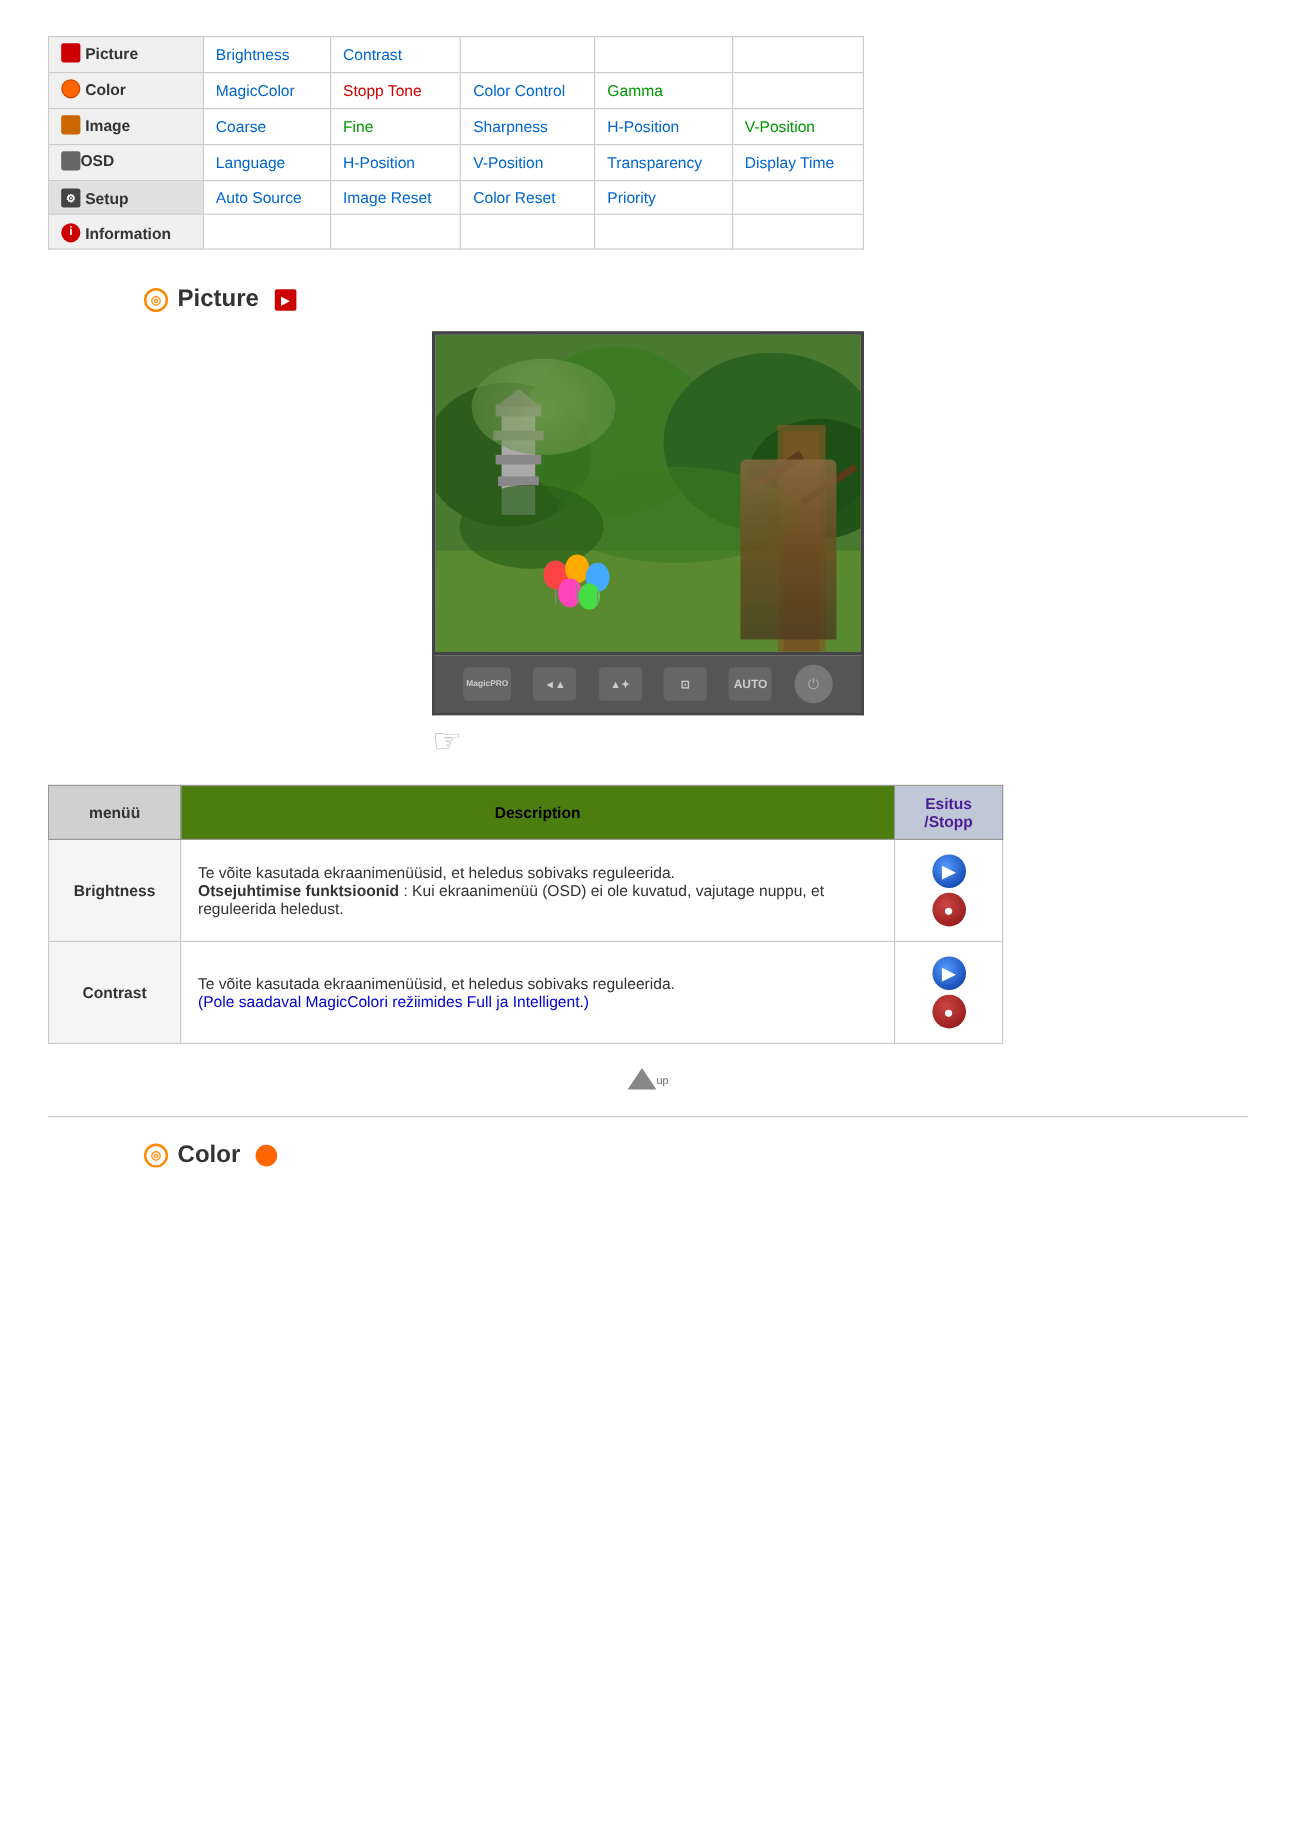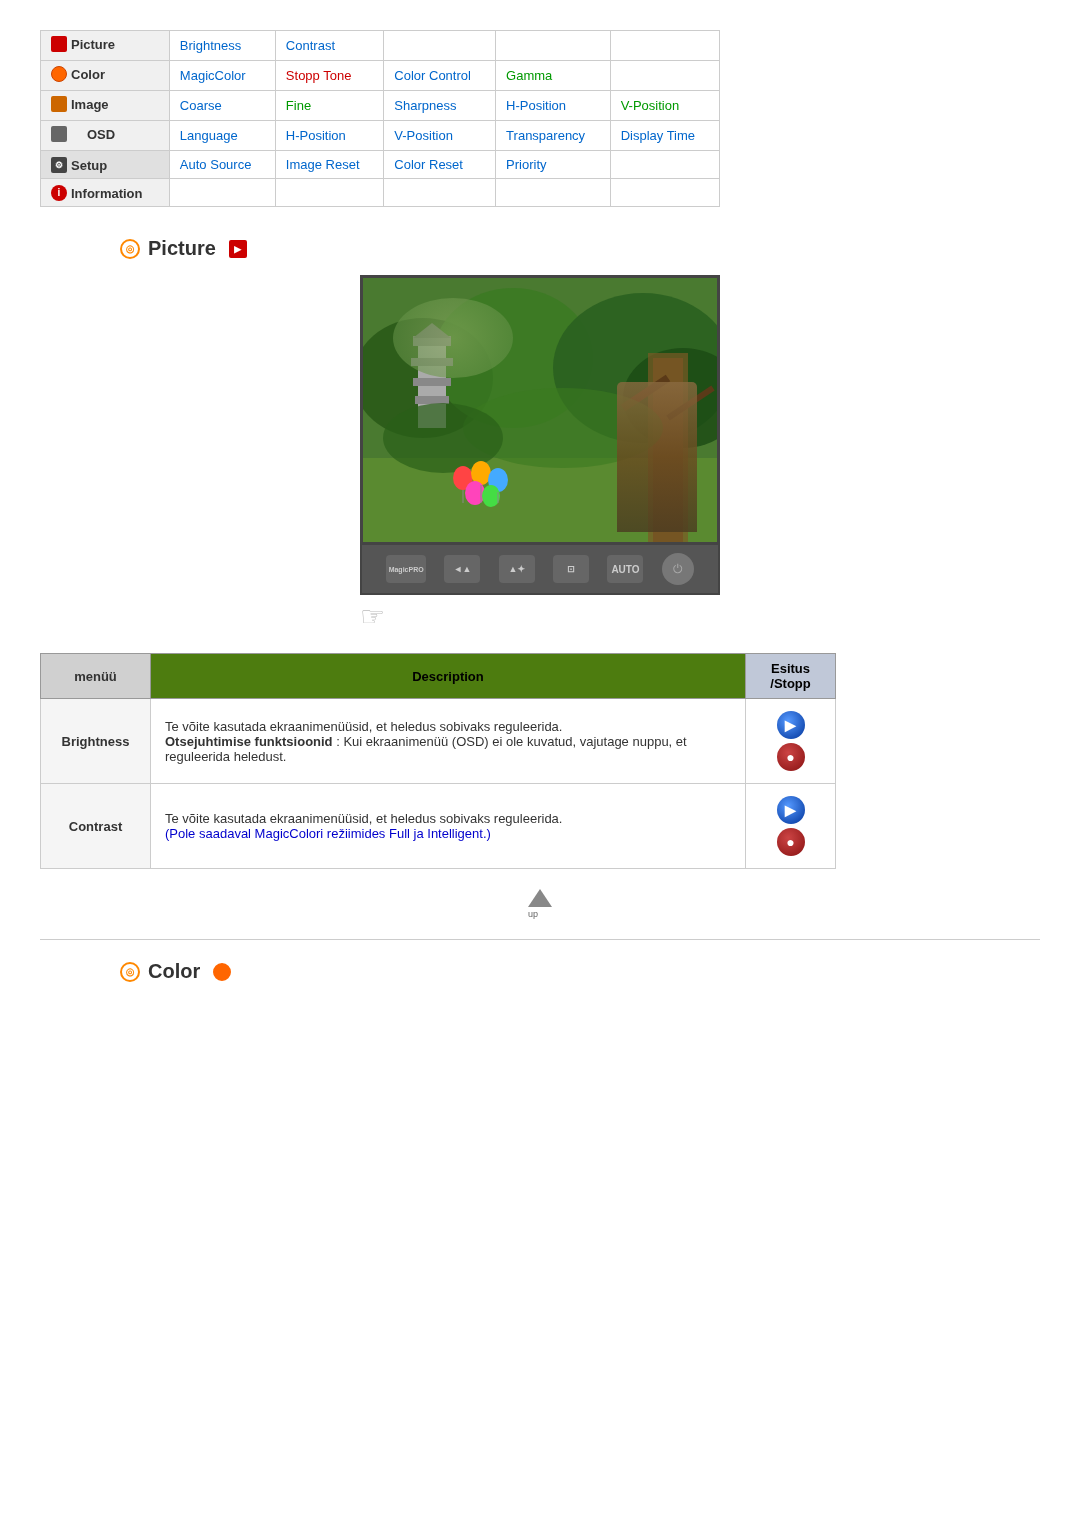--- a/index.html
+++ b/index.html
@@ -156,21 +156,21 @@
       padding: 7px 12px;
       font-weight: bold;
       text-align: center;
     }
     .desc-table th.desc-th {
       background: #4d7c0f;
       color: #000;
     }
     .desc-table th.stop-th {
       background: #c0c8d8;
-      color: #000000;
+      color: #4c1d95;
     }
     .desc-table td {
       border: 1px solid #ccc;
       padding: 10px 14px;
       vertical-align: middle;
     }
     .desc-table td.label-col {
       text-align: center;
       font-weight: bold;
       background: #f5f5f5;
@@ -197,22 +197,22 @@
       background: radial-gradient(circle at 40% 35%, #cc4444, #881111);
     }
 
     .up-btn-container {
       display: flex;
       justify-content: center;
       margin: 10px 0 20px 0;
     }
     .up-btn {
       display: flex;
-      flex-direction: column;
-      align-items: flex-start;
+      flex-direction: row;
+      align-items: center;
       font-size: 10px;
       color: #666;
     }
     .up-arrow {
       width: 0;
       height: 0;
       border-left: 12px solid transparent;
       border-right: 12px solid transparent;
       border-bottom: 18px solid #888;
       margin-bottom: 2px;
@@ -271,21 +271,21 @@
       </td>
       <td class="sub-item"><span>Coarse</span></td>
       <td class="sub-item-green"><span>Fine</span></td>
       <td class="sub-item"><span>Sharpness</span></td>
       <td class="sub-item"><span>H-Position</span></td>
       <td class="sub-item-green"><span>V-Position</span></td>
     </tr>
 
     <tr>
       <td class="menu-item">
-        <span style="display:inline-flex;align-items:center;gap:20px;">
+        <span style="display:inline-flex;align-items:flex-start;gap:0;">
           <span style="display:inline-block;width:16px;height:16px;background:#666;border-radius:2px;"></span>
           <span>OSD</span>
         </span>
       </td>
       <td class="sub-item"><span>Language</span></td>
       <td class="sub-item"><span>H-Position</span></td>
       <td class="sub-item"><span>V-Position</span></td>
       <td class="sub-item"><span>Transparency</span></td>
       <td class="sub-item"><span>Display Time</span></td>
     </tr>

